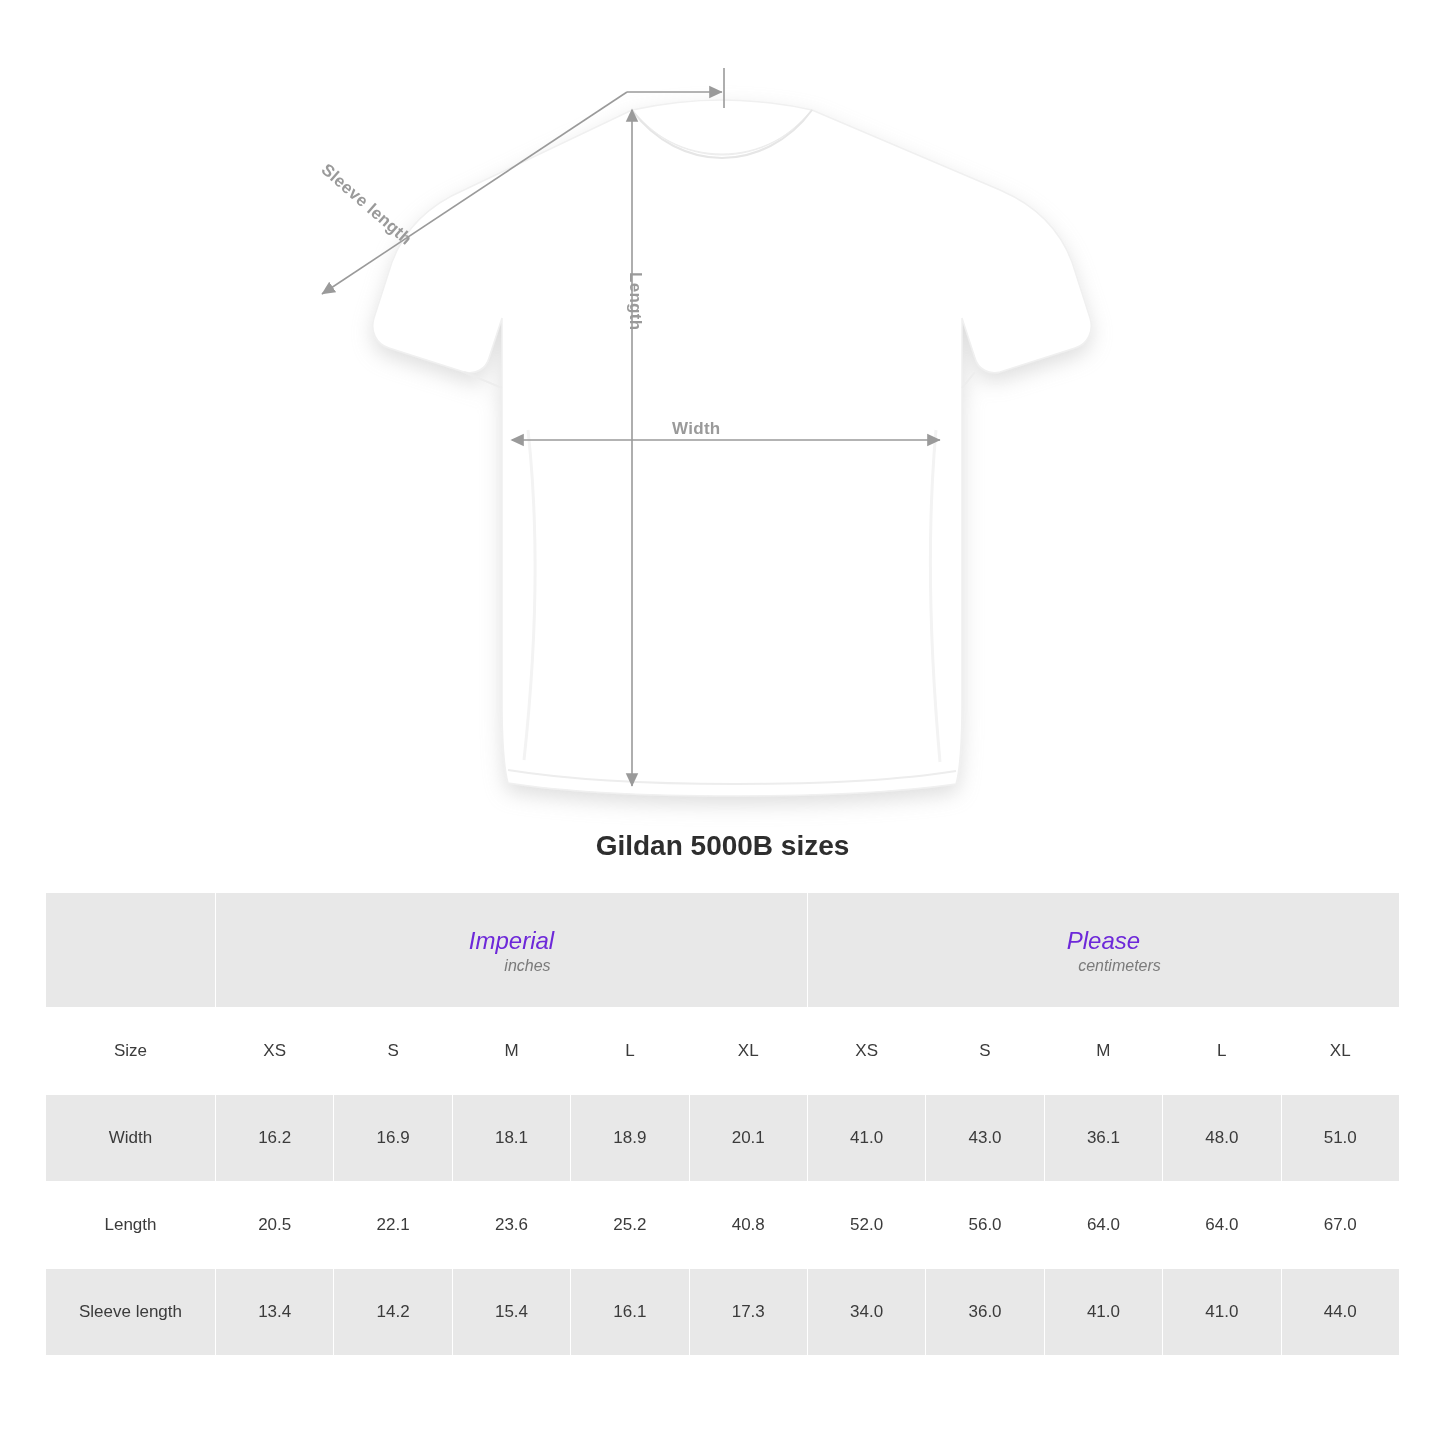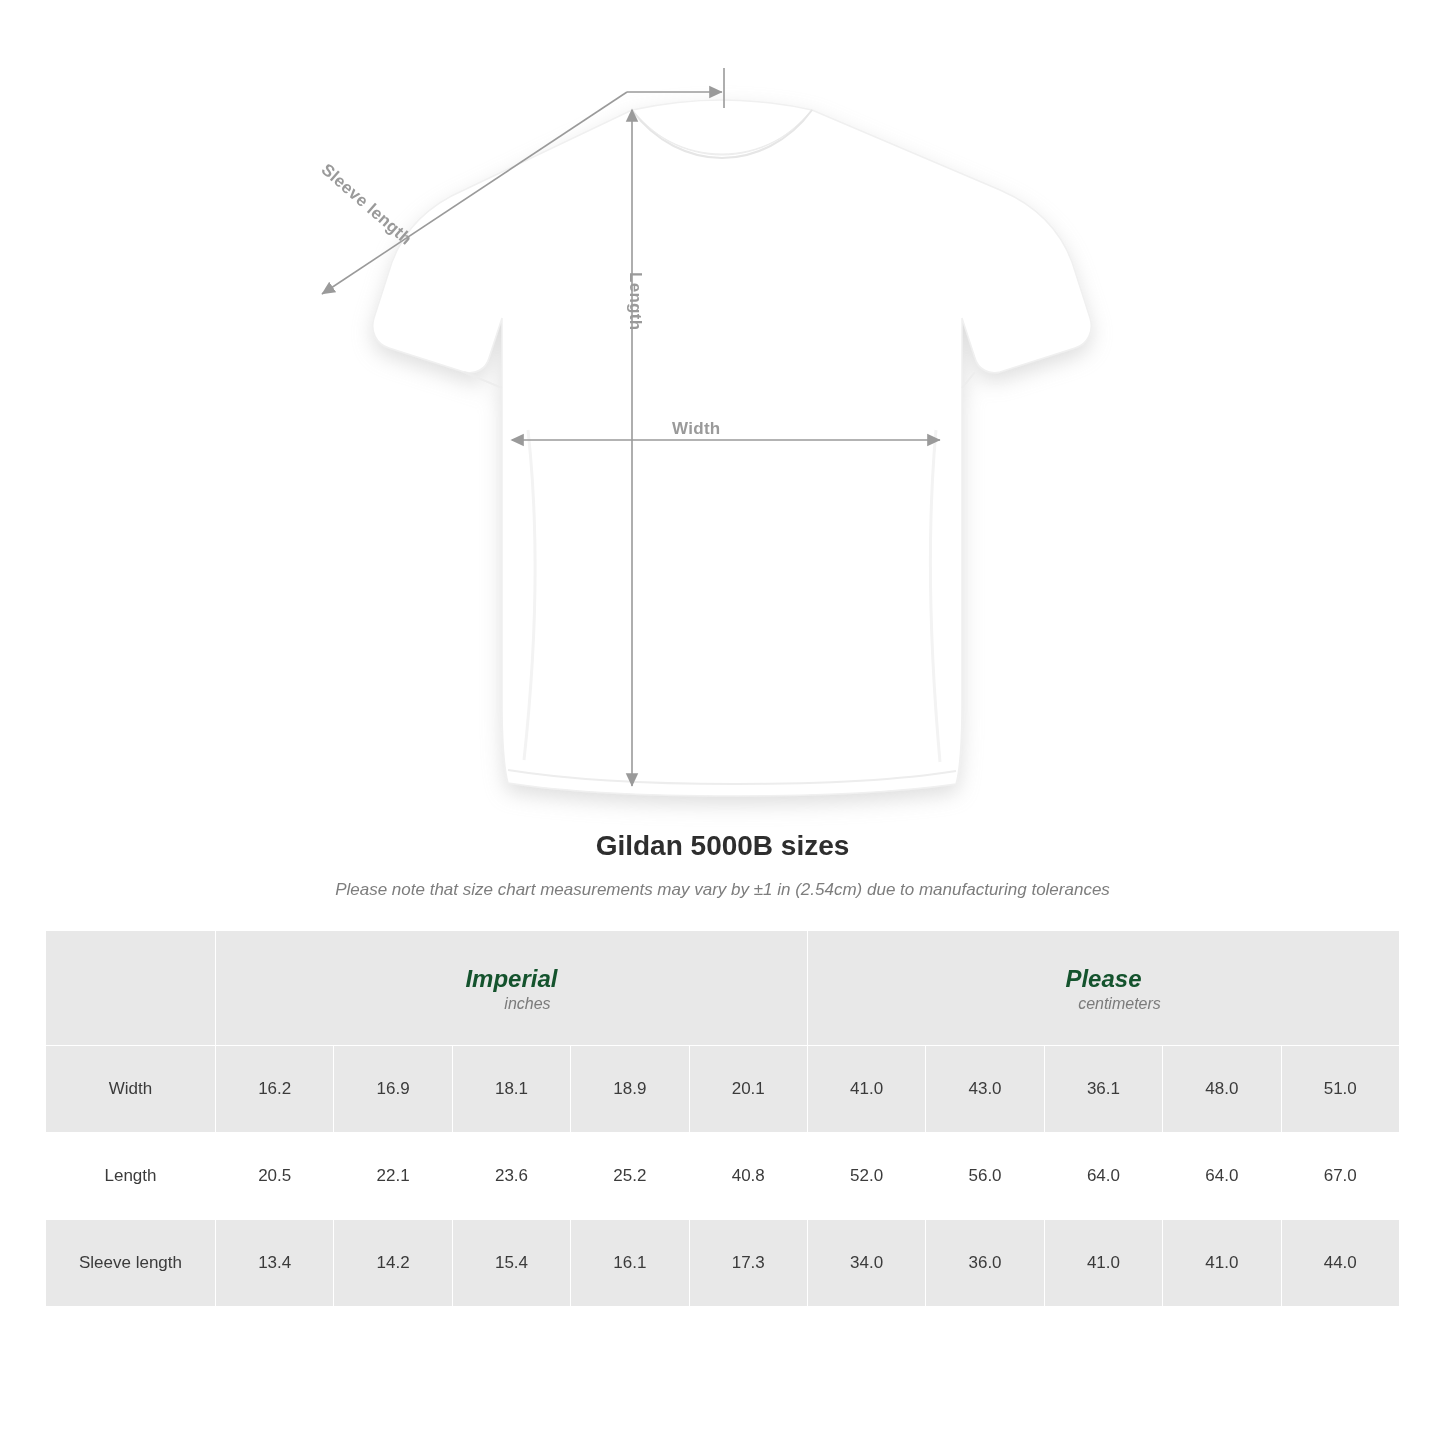--- a/index.html
+++ b/index.html
@@ -87,23 +87,23 @@
     font-weight: normal;
   }
   
   tr.unit-row td {
     background: #e8e8e8;
     height: 112px;
     vertical-align: middle;
   }
   .unit-name {
     font-size: 24px;
-    font-weight: bold;
+    font-weight: normal;
     font-style: italic;
-    color: #14532d;
+    color: #6d28d9;
     line-height: 1.35;
   }
   .unit-sub {
     font-size: 16px;
     font-style: italic;
     color: #7b7b7b;
     margin-left: 32px;
   }
   
   tr.head-row td {
@@ -203,21 +203,20 @@
     </g>
   </svg>
 
   <div class="dim-label" id="label-width">Width</div>
   <div class="dim-label" id="label-length">Length</div>
   <div class="dim-label" id="label-sleeve">Sleeve length</div>
 </div>
 
 <div id="title-block">
   <h1 id="chart-title">Gildan 5000B sizes</h1>
-  <p id="chart-note">Please note that size chart measurements may vary by ±1 in (2.54cm) due to manufacturing tolerances</p>
 </div>
 
 <div id="size-table-wrap">
   <table id="size-table">
     <colgroup>
       <col class="label-col">
       <col>
         <col>
         <col>
         <col>
@@ -234,20 +233,33 @@
         <td colspan="5">
           <div class="unit-name">Imperial</div>
           <div class="unit-sub">inches</div>
         </td>
         <td colspan="5">
           <div class="unit-name">Please</div>
           <div class="unit-sub">centimeters</div>
         </td>
       </tr>
 
+      <tr class="head-row">
+        <td class="row-label-cell">Size</td>
+        <td>XS</td>
+        <td>S</td>
+        <td>M</td>
+        <td>L</td>
+        <td>XL</td>
+        <td>XS</td>
+        <td>S</td>
+        <td>M</td>
+        <td>L</td>
+        <td>XL</td>
+      </tr>
 
       <tr class="data-row shade">
         <td class="row-label-cell">Width</td>
         <td>16.2</td>
         <td>16.9</td>
         <td>18.1</td>
         <td>18.9</td>
         <td>20.1</td>
         <td>41.0</td>
         <td>43.0</td>

